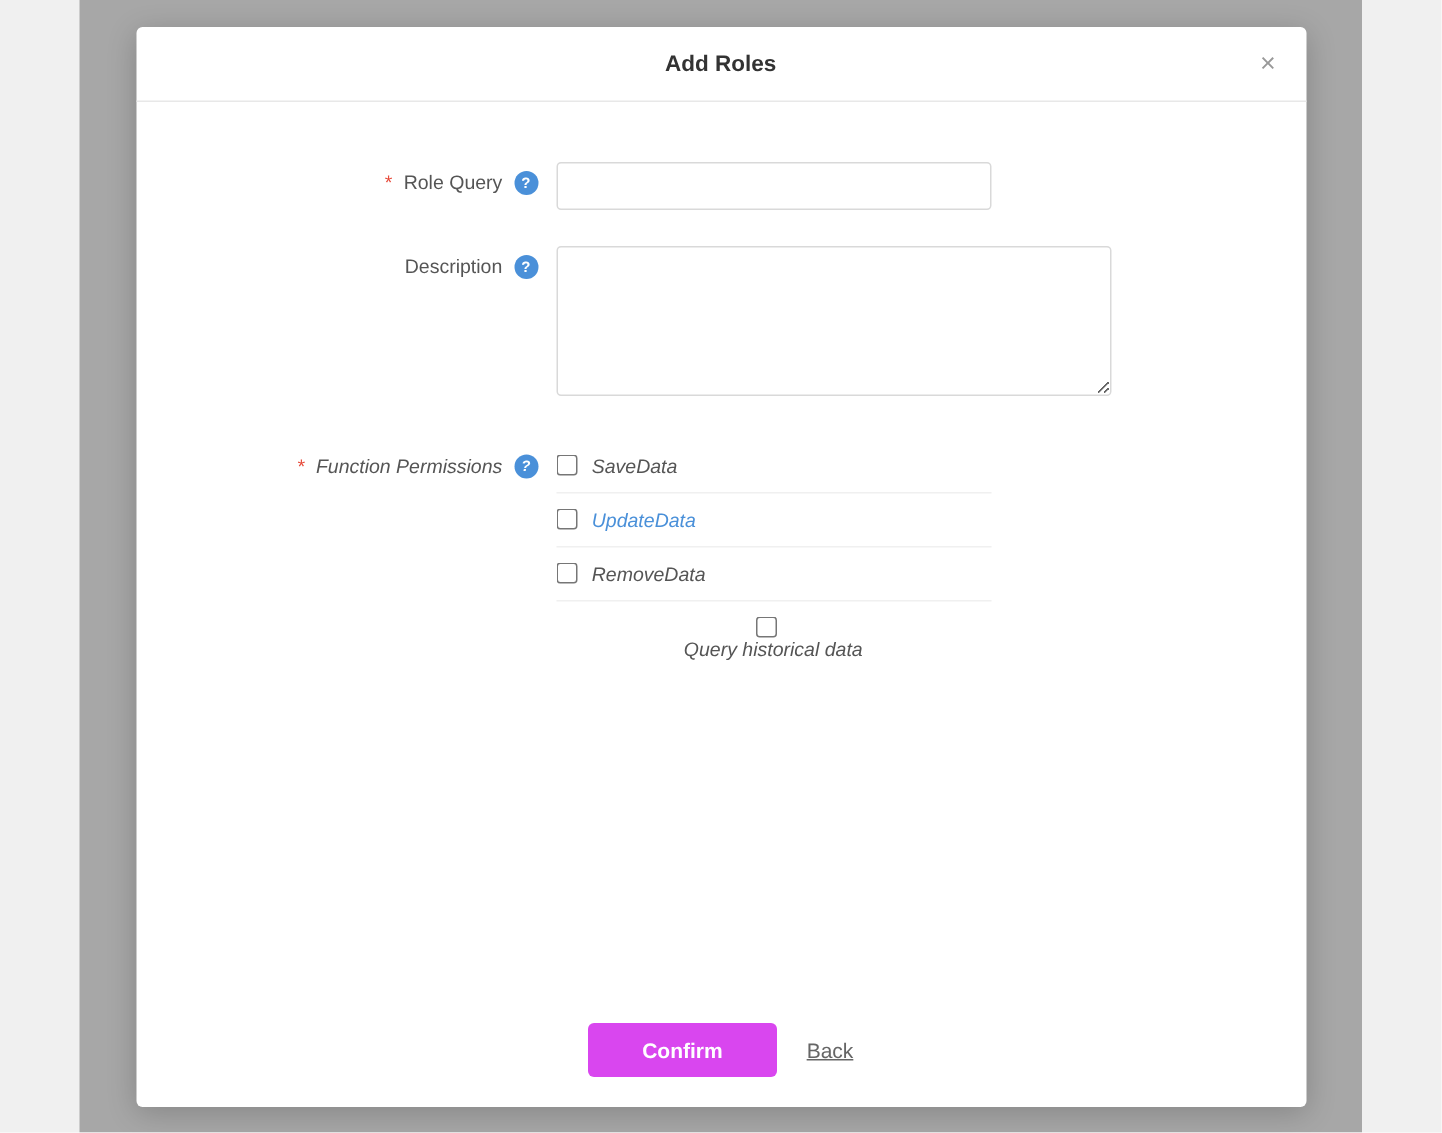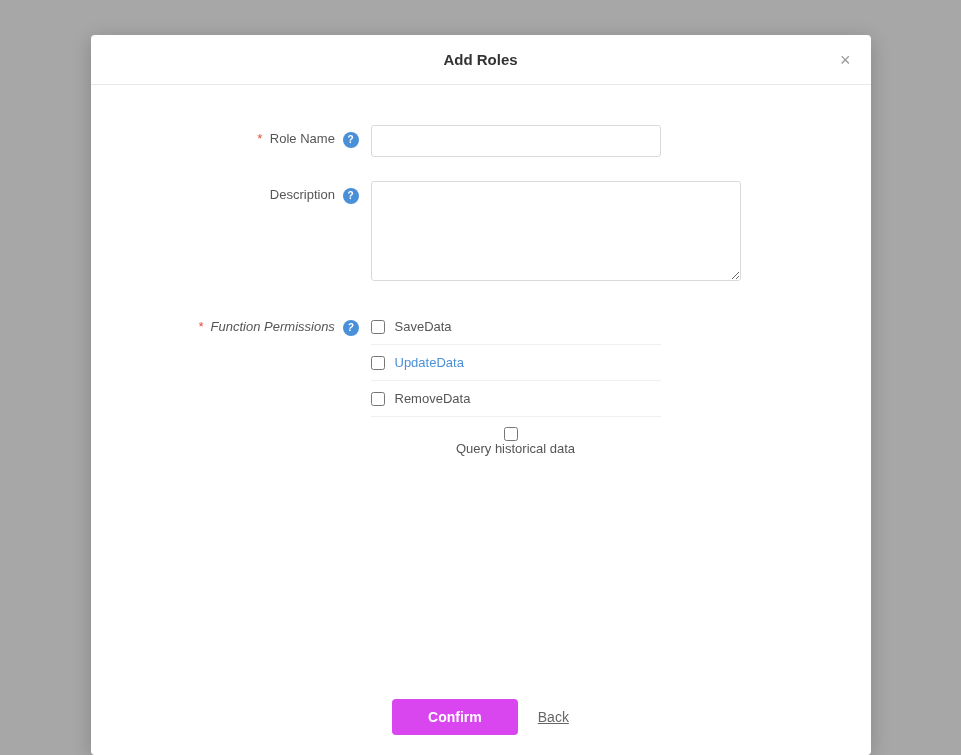--- a/index.html
+++ b/index.html
@@ -13,25 +13,25 @@
       background: #f0f0f0;
       display: flex;
       align-items: center;
       justify-content: center;
       width: 961px;
       height: 755px;
       overflow: hidden;
     }
 
     .modal-overlay {
-      width: 961px;
+      width: 855px;
       height: 755px;
       background: rgba(0,0,0,0.3);
       display: flex;
-      align-items: flex-end;
+      align-items: center;
       justify-content: center;
     }
 
     .modal {
       background: #fff;
       border-radius: 4px;
       width: 780px;
       min-height: 720px;
       box-shadow: 0 4px 20px rgba(0,0,0,0.2);
       display: flex;
@@ -159,20 +159,21 @@
       margin-right: 10px;
       cursor: pointer;
       border: 1px solid #d9d9d9;
       border-radius: 2px;
       flex-shrink: 0;
     }
 
     .permission-label {
       font-size: 13px;
       color: #555;
+      font-style: italic;
     }
 
     .permission-label.blue {
       color: #4a90d9;
     }
 
     .permissions-list {
       width: 290px;
     }
 
@@ -231,21 +232,21 @@
     <div class="modal-header">
       <span class="modal-title">Add Roles</span>
       <button class="modal-close">×</button>
     </div>
 
     <div class="modal-body">
 
       <div class="form-row">
         <div class="form-label">
           <span class="required-star">*</span>
-          <span>Role Name</span>
+          <span>Role Query</span>
           <span class="help-icon">?</span>
         </div>
         <div class="form-control-wrap">
           <input type="text" class="form-input" style="">
         </div>
       </div>
 
       <div class="form-row">
         <div class="form-label">
           <span>Description</span>

